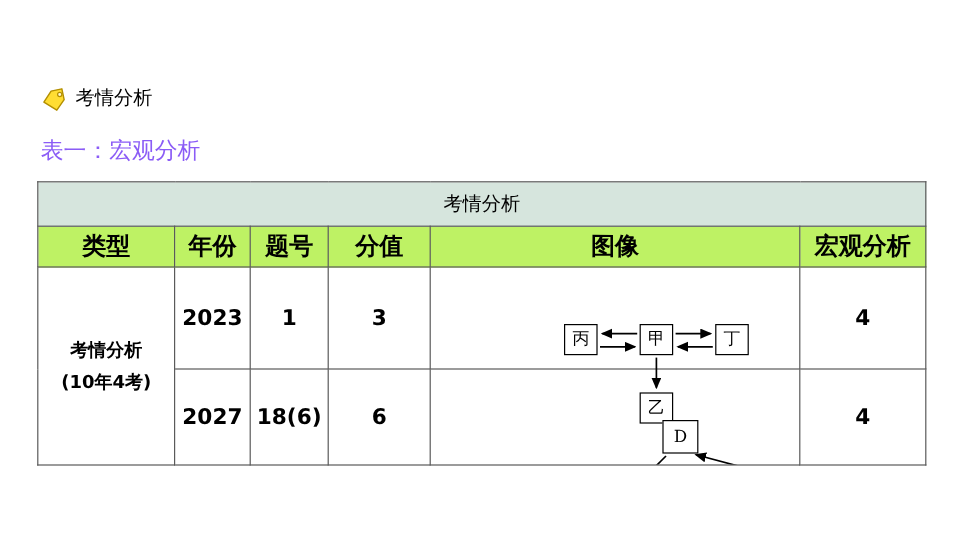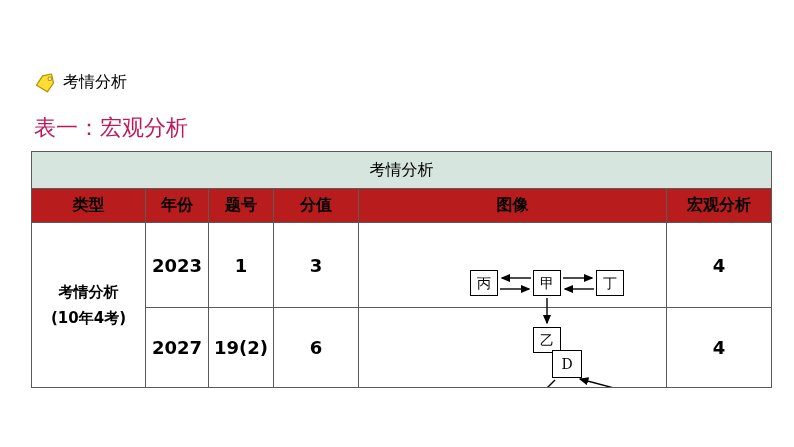--- a/index.html
+++ b/index.html
@@ -13,21 +13,21 @@
 
   
   #heading-row{
     position:absolute;left:34px;top:71px;
     display:flex;align-items:center;gap:7px;
   }
   #tag-icon{width:22px;height:22px;display:block;}
 
   #subheading{
     position:absolute;left:34px;top:113px;
-    font-size:22px;color:#be185d;
+    font-size:19px;color:#8b5cf6;
     font-family:"DejaVu Sans","Liberation Sans",sans-serif;
     white-space:nowrap;
   }
 
   
   #analysis-table{
     position:absolute;left:31px;top:151px;
     width:740px;
     border-collapse:collapse;
     table-layout:fixed;
@@ -39,23 +39,23 @@
     vertical-align:middle;
     font-family:"DejaVu Sans","Liberation Sans",sans-serif;
     color:#000;
   }
   .hdr-main{
     background:#d6e5dd;
     height:36px;
     font-size:16px;
   }
   .hdr-cell{
-    background:#b91c1c;
+    background:#bef264;
     height:33px;
-    font-size:16px;
+    font-size:20px;
     font-weight:bold;
   }
   .type-cell{
     font-size:15px;font-weight:bold;line-height:1.75;
   }
   .num-cell{
     font-size:18px;font-weight:bold;
     font-family:"DejaVu Serif","Liberation Serif",serif;
   }
   .img-cell{position:relative;padding:0;}
@@ -157,21 +157,21 @@
           <div class="node" id="d1-jia">甲</div>
           <div class="node" id="d1-ding">丁</div>
           <div class="node" id="d1-yi">乙</div>
         </div>
       </td>
       <td class="num-cell">4</td>
     </tr>
 
     <tr class="row2">
       <td class="num-cell">2027</td>
-      <td class="num-cell">19(2)</td>
+      <td class="num-cell">18(6)</td>
       <td class="num-cell">6</td>
       <td class="img-cell clip">
         <div class="diagram" id="diagram2">
           <svg width="308" height="80">
             <defs>
               <marker id="ah2" markerWidth="7" markerHeight="7" refX="6" refY="3" orient="auto">
                 <path d="M0,0 L7,3 L0,6 z" fill="#000"></path>
               </marker>
             </defs>
 

